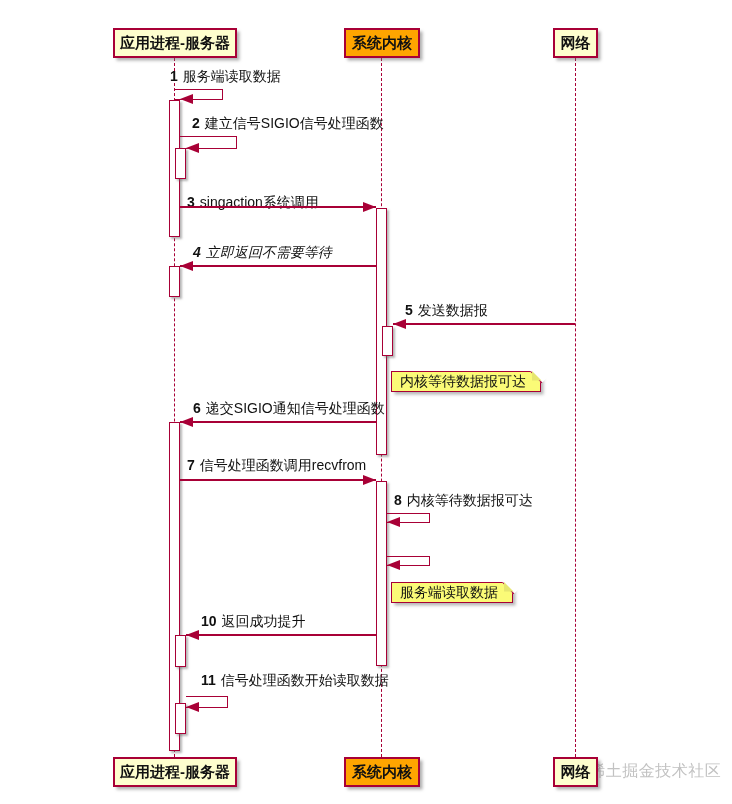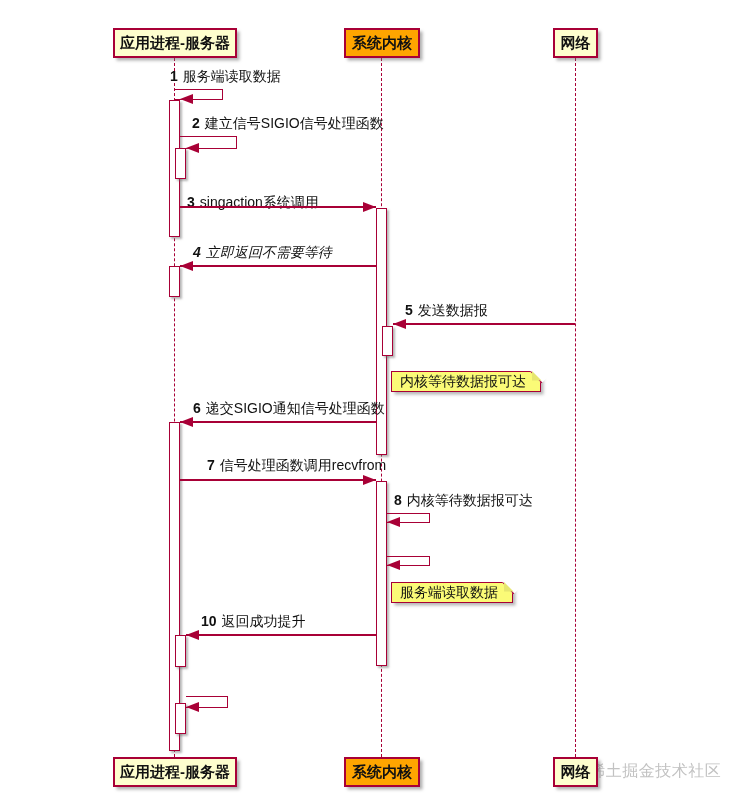--- a/index.html
+++ b/index.html
@@ -93,37 +93,38 @@
   <div class="note" style="left:391px;top:371px;">
     <div class="cut"></div>
     <div class="flap"></div>
     <span>内核等待数据报可达</span>
   </div>
 
   <div class="msg" style="left:193px;top:400px;"><b>6</b><span>递交SIGIO通知信号处理函数</span></div>
   <div class="aline" style="left:180px;top:421px;width:196px;"></div>
   <div class="ahl" style="left:180px;top:417px;"></div>
 
-  <div class="msg" style="left:187px;top:457px;margin-left:20px;"><b>7</b><span>信号处理函数调用recvfrom</span></div>
+  <div class="msg" style="left:187px;top:457px;"><b>7</b><span>信号处理函数调用recvfrom</span></div>
   <div class="aline" style="left:180px;top:479px;width:196px;"></div>
   <div class="ahr" style="left:363px;top:475px;"></div>
 
   <div class="msg" style="left:394px;top:492px;"><b>8</b><span>内核等待数据报可达</span></div>
   <div class="loop" style="left:387px;top:513px;width:43px;height:10px;"></div>
   <div class="ahl" style="left:387px;top:517px;"></div>
 
   <div class="loop" style="left:387px;top:556px;width:43px;height:10px;"></div>
   <div class="ahl" style="left:387px;top:560px;"></div>
 
   <div class="note" style="left:391px;top:582px;">
     <div class="cut"></div>
     <div class="flap"></div>
     <span>服务端读取数据</span>
   </div>
 
   <div class="msg" style="left:201px;top:613px;text-align:center;"><b>10</b><span>返回成功提升</span></div>
   <div class="aline" style="left:186px;top:634px;width:190px;"></div>
   <div class="ahl" style="left:186px;top:630px;"></div>
 
+  <div class="msg" style="left:201px;top:672px;"><b>11</b><span>信号处理函数开始读取数据</span></div>
   <div class="loop" style="left:186px;top:696px;width:42px;height:12px;"></div>
   <div class="ahl" style="left:186px;top:702px;"></div>
 
 </div>
 
 </body></html>

